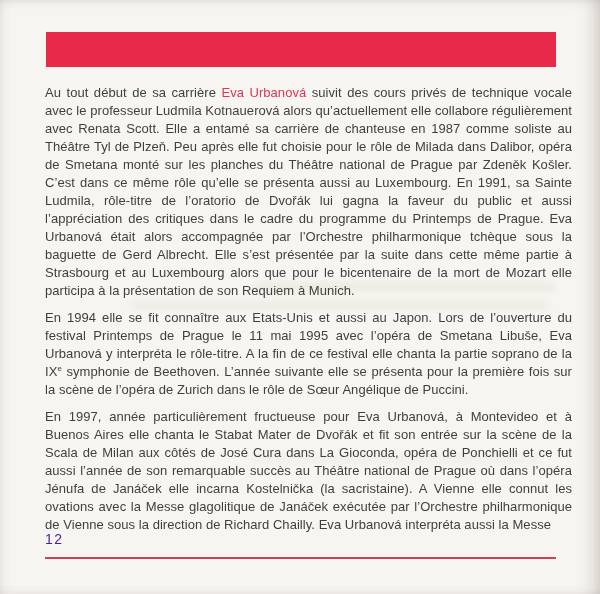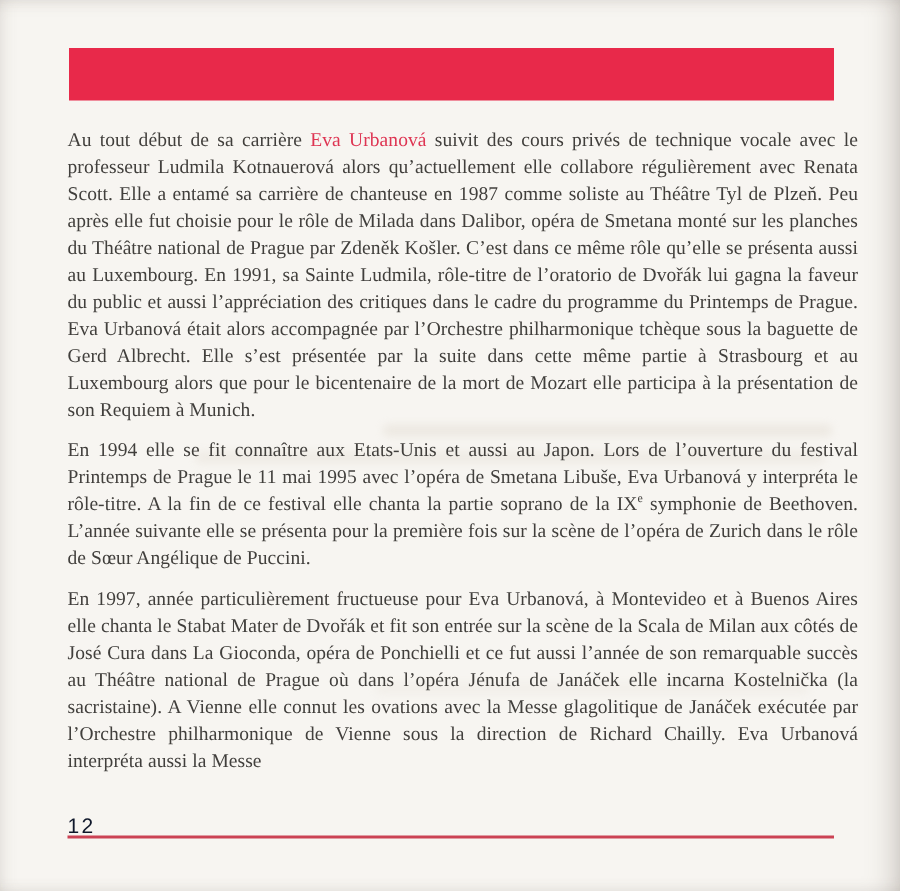--- a/index.html
+++ b/index.html
@@ -36,21 +36,20 @@
     width: 527px;
     z-index: 2;
     color: #413f3c;
     font-size: 13px;
     line-height: 18px;
     text-align: justify;
     letter-spacing: 0.05px;
   }
   .para {
     margin: 0 0 9px 0;
-    font-family: Liberation Serif, serif;
   }
   .accent {
     font-weight: 400;
   }
   .sup {
     vertical-align: super;
     font-size: 8px;
     line-height: 0;
   }
   
@@ -71,24 +70,24 @@
     left: 45px;
     top: 557px;
     width: 511px;
     height: 2px;
     background: #cb4254;
     z-index: 2;
   }
   .page-number {
     position: absolute;
     left: 45px;
-    top: 541px;
+    top: 530px;
     font-size: 14px;
     line-height: 18px;
-    color: #0f172a;
+    color: #4c1d95;
     letter-spacing: 1.5px;
     z-index: 2;
   }
 </style>
 </head>
 <body>
 
 <div class="page">
 
   <div class="banner" style="background: rgb(232, 41, 74);"></div>

